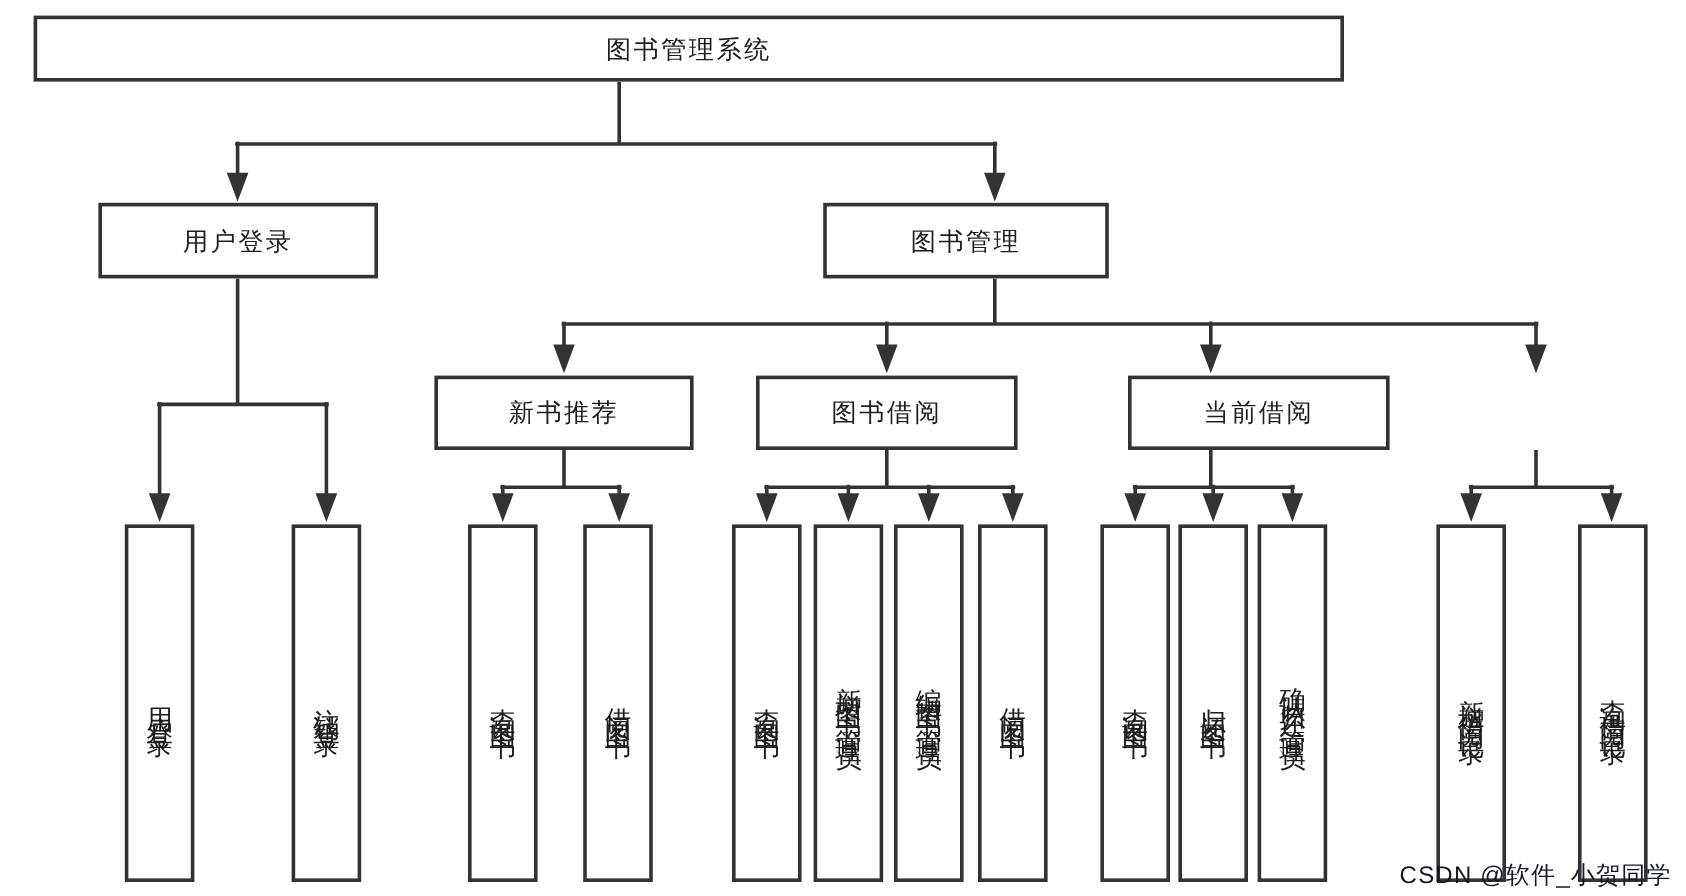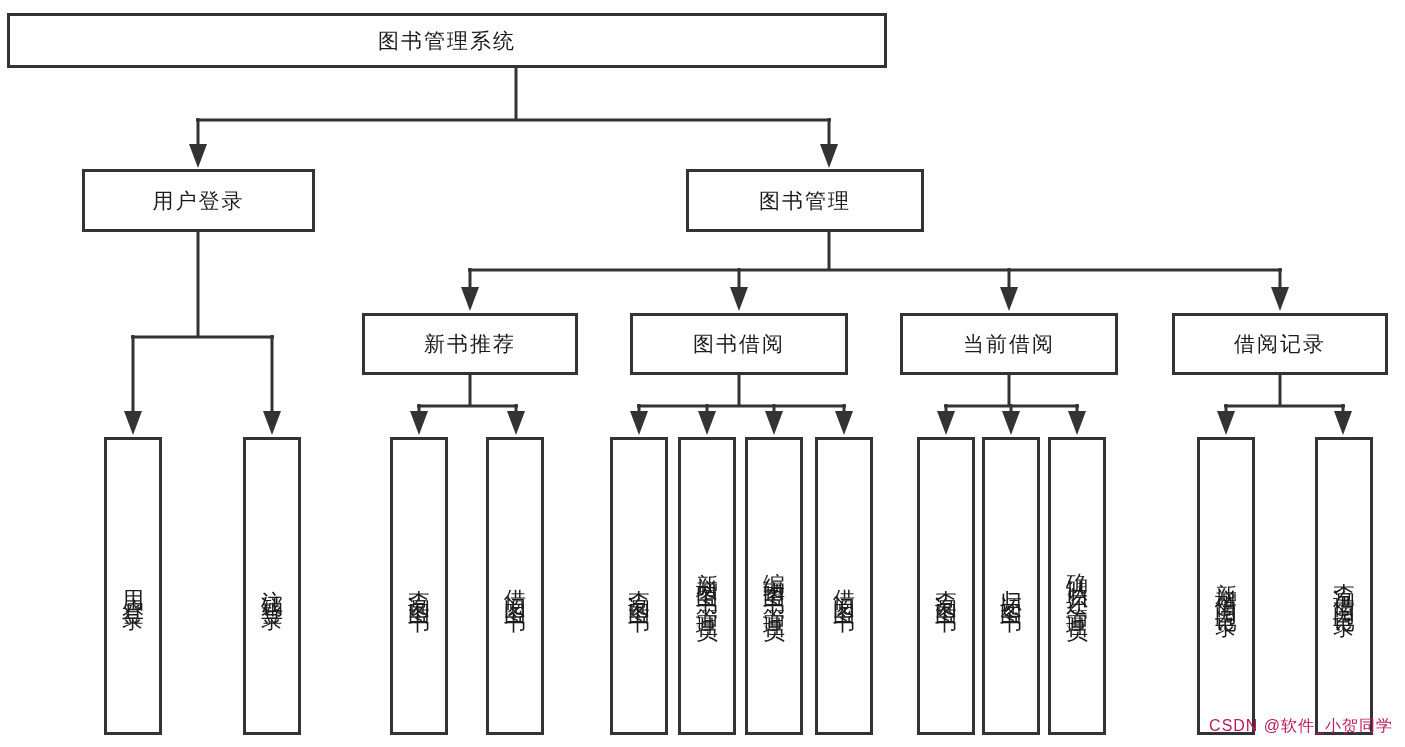--- a/index.html
+++ b/index.html
@@ -45,23 +45,23 @@
     writing-mode: vertical-rl;
     font-size: 22px;
     letter-spacing: 7px;
     line-height: 1;
     max-height: 292px;
   }
   .watermark {
     position: absolute;
     top: 716px;
     right: 12px;
-    font-size: 16px;
+    font-size: 20px;
     letter-spacing: 1px;
-    color: #be185d;
+    color: #0f172a;
     white-space: nowrap;
   }
 </style>
 </head>
 <body>
 
 <div class="canvas">
 
   <svg class="wires" width="1405" height="747" viewBox="0 0 1405 747">
     <g stroke="#333333" stroke-width="3" fill="none">
@@ -122,42 +122,39 @@
       <polygon points="765,411 783,411 774,435"></polygon>
       <polygon points="835,411 853,411 844,435"></polygon>
       <polygon points="937,411 955,411 946,435"></polygon>
       <polygon points="1002,411 1020,411 1011,435"></polygon>
       <polygon points="1068,411 1086,411 1077,435"></polygon>
       <polygon points="1217,411 1235,411 1226,435"></polygon>
       <polygon points="1334,411 1352,411 1343,435"></polygon>
     </g>
   </svg>
 
-  <div class="node hbox" style="left:7px;top:13px;width:880px;height:55px">
+  <div class="node hbox" style="left:28px;top:13px;width:1092px;height:55px">
     <span>图书管理系统</span>
   </div>
 
   <div class="node hbox" style="left:82px;top:169px;width:233px;height:63px">
     <span>用户登录</span>
   </div>
   <div class="node hbox" style="left:686px;top:169px;width:238px;height:63px">
     <span>图书管理</span>
   </div>
 
   <div class="node hbox" style="left:630px;top:313px;width:218px;height:62px">
     <span>图书借阅</span>
   </div>
   <div class="node hbox" style="left:362px;top:313px;width:216px;height:62px">
     <span>新书推荐</span>
   </div>
-  <div class="node hbox" style="left:900px;top:313px;width:218px;height:62px">
+  <div class="node hbox" style="left:940px;top:313px;width:218px;height:62px">
     <span>当前借阅</span>
-  </div>
-  <div class="node hbox" style="left:1172px;top:313px;width:216px;height:62px">
-    <span>借阅记录</span>
   </div>
 
   <div class="node vbox" style="left:104px;top:437px">
     <span class="vtext">用户登录</span>
   </div>
   <div class="node vbox" style="left:243px;top:437px">
     <span class="vtext">注销登录</span>
   </div>
 
   <div class="node vbox" style="left:390px;top:437px">

